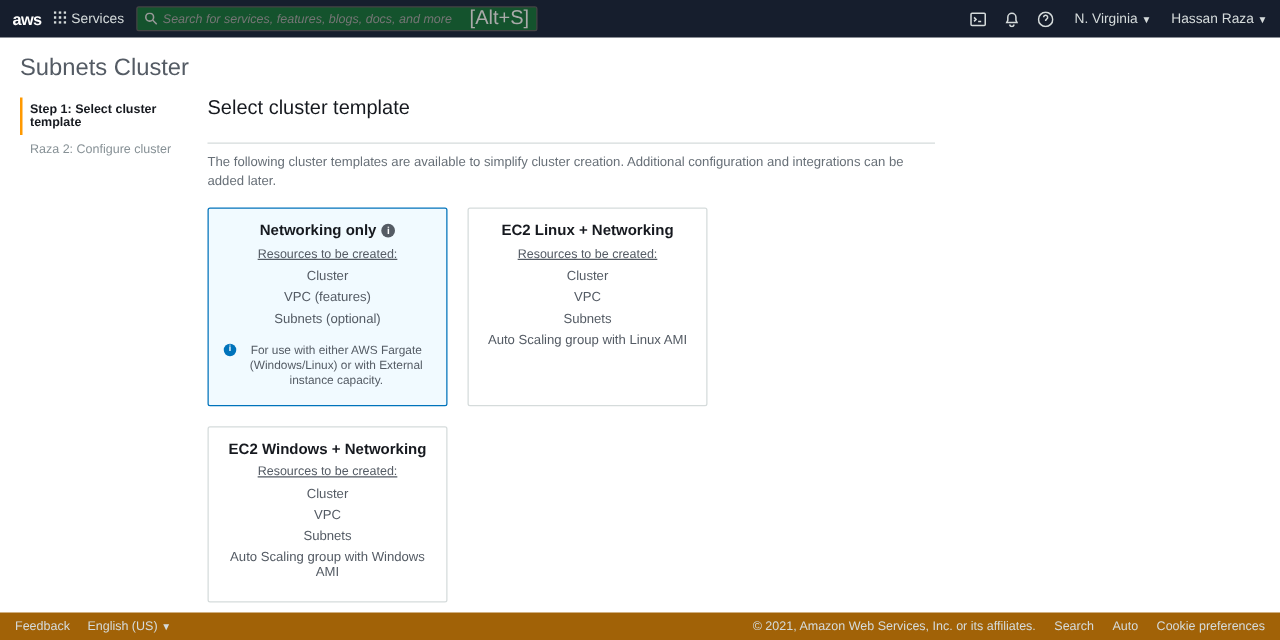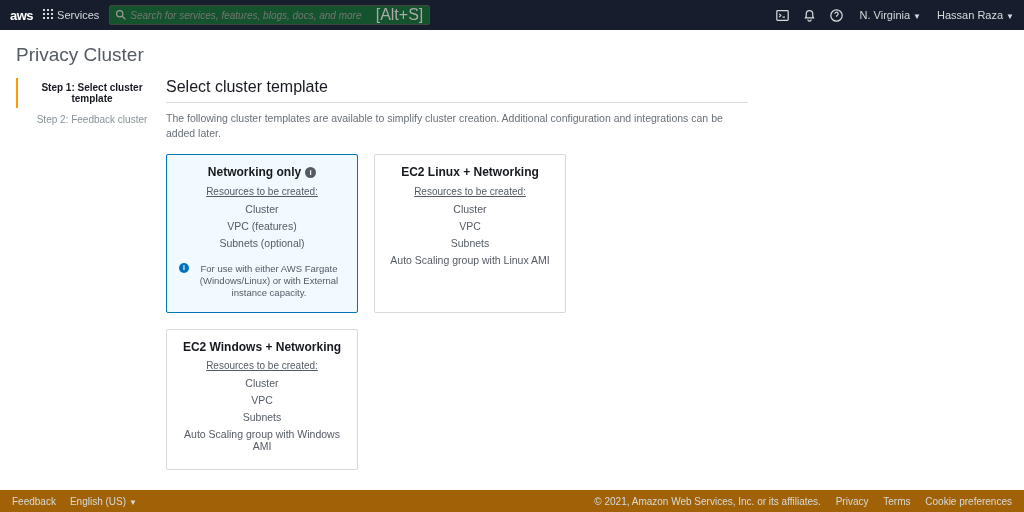--- a/index.html
+++ b/index.html
@@ -16,25 +16,25 @@
 .top-nav .nav-ico { margin: 0 7px; display: inline-flex; }
 .top-nav .region { font-size: 11px; margin: 0 10px; }
 .top-nav .user { font-size: 11px; margin-left: 6px; }
 .caret { font-size: 8px; margin-left: 3px; }
 
 .page { padding: 14px 0 0 16px; }
 .page-title { font-size: 19px; font-weight: 400; color: #545b64; margin-bottom: 12px; }
 
 .layout { display: flex; }
 .steps { width: 150px; font-size: 10px; }
-.step { padding: 4px 6px; border-left: 2px solid transparent; color: #879196; margin-bottom: 2px; text-align: center; }
+.step { padding: 4px 6px; border-left: 2px solid transparent; color: #879196; margin-bottom: 2px; }
 .step.active { border-left-color: #ff9900; color: #16191f; font-weight: 700; }
 
 .main { width: 582px; border-bottom: 1px solid #d5dbdb; padding-bottom: 20px; }
-.section-title { font-size: 16px; font-weight: 400; color: #16191f; padding-bottom: 6px; border-bottom: 1px solid #d5dbdb; margin-bottom: 8px; }
+.section-title { font-size: 16px; font-weight: 400; color: #16191f; padding-bottom: 18px; border-bottom: 1px solid #d5dbdb; margin-bottom: 8px; }
 .intro { font-size: 10.5px; color: #687078; margin-bottom: 14px; line-height: 1.4; }
 
 .templates { display: flex; flex-wrap: wrap; gap: 16px; }
 .tpl-card { width: 192px; border: 1px solid #d5dbdb; border-radius: 2px; padding: 10px 8px 12px; text-align: center; cursor: pointer; }
 .tpl-card.selected { border-color: #0073bb; background: #f1faff; }
 .tpl-title { font-size: 12px; font-weight: 700; margin-bottom: 6px; display: flex; justify-content: center; align-items: center; gap: 4px; line-height: 1.2; }
 .info-ico { display: inline-block; width: 11px; height: 11px; border-radius: 50%; background: #545b64; color: #fff; font-size: 8px; line-height: 11px; font-weight: 700; }
 .res-header { font-size: 10px; text-decoration: underline; color: #545b64; margin-bottom: 6px; }
 .res-list { list-style: none; }
 .res-list li { font-size: 10.5px; color: #545b64; margin-bottom: 5px; }
@@ -93,25 +93,25 @@
     <svg width="13" height="13" viewBox="0 0 16 16" fill="none" stroke="#d5dbdb" stroke-width="1.5">
         <circle cx="8" cy="8" r="7"></circle>
         <path d="M6 6a2 2 0 1 1 3 1.7c-.6.4-1 .8-1 1.8M8 12h.01"></path>
       </svg>
   </span>
   <span class="region"><span>N. Virginia</span><span class="caret">▼</span></span>
   <span class="user"><span>Hassan Raza</span><span class="caret">▼</span></span>
 </div>
 
 <div class="page">
-  <div class="page-title">Privacy Cluster</div>
+  <div class="page-title">Subnets Cluster</div>
   <div class="layout">
     <div class="steps">
       <div class="step active">Step 1: Select cluster template</div>
-      <div class="step">Step 2: Feedback cluster</div>
+      <div class="step">Raza 2: Configure cluster</div>
     </div>
     <div class="main">
       <div class="section-title">Select cluster template</div>
       <div class="intro">The following cluster templates are available to simplify cluster creation. Additional configuration and integrations can be added later.</div>
 
       <div class="templates">
 
         <div class="tpl-card selected">
           <div class="tpl-title">
             <span>Networking only</span>
@@ -167,17 +167,17 @@
     </div>
   </div>
 </div>
 
 <div class="footer">
   <span class="footer-link">Feedback</span>
   <span class="footer-link"><span>English (US)</span><span class="caret">▼</span></span>
   <span class="spacer"></span>
   <span class="footer-right">
     <span>© 2021, Amazon Web Services, Inc. or its affiliates.</span>
-    <a>Privacy</a>
-    <a>Terms</a>
+    <a>Search</a>
+    <a>Auto</a>
     <a>Cookie preferences</a>
   </span>
 </div>
 
 </body></html>

